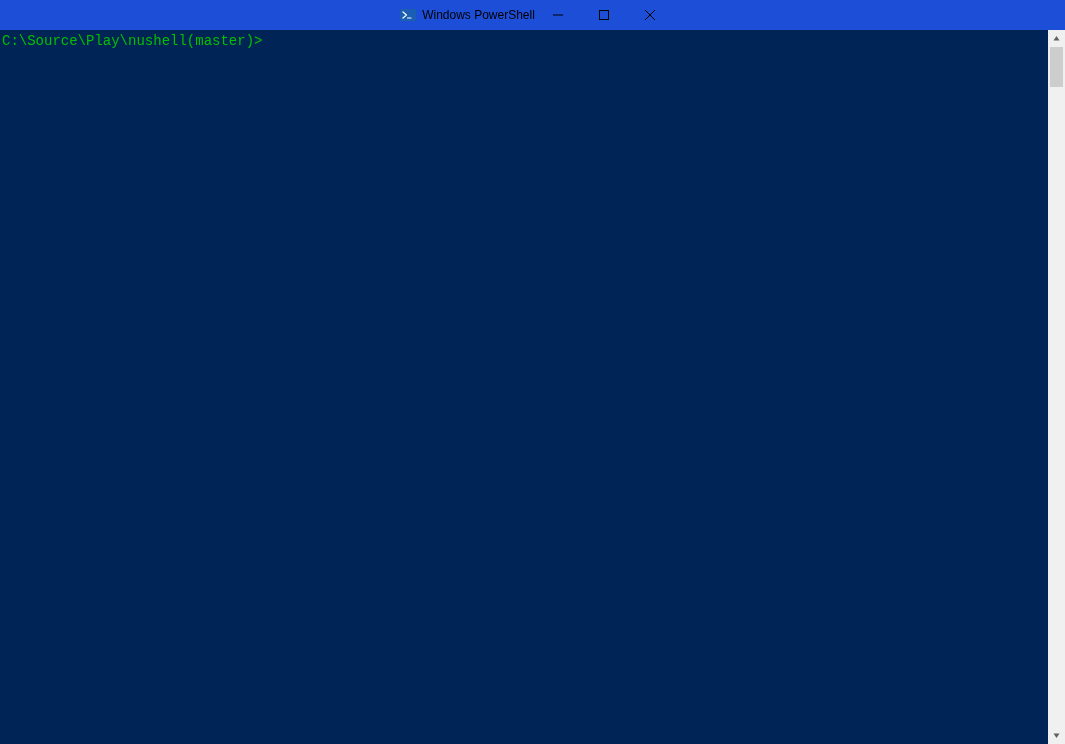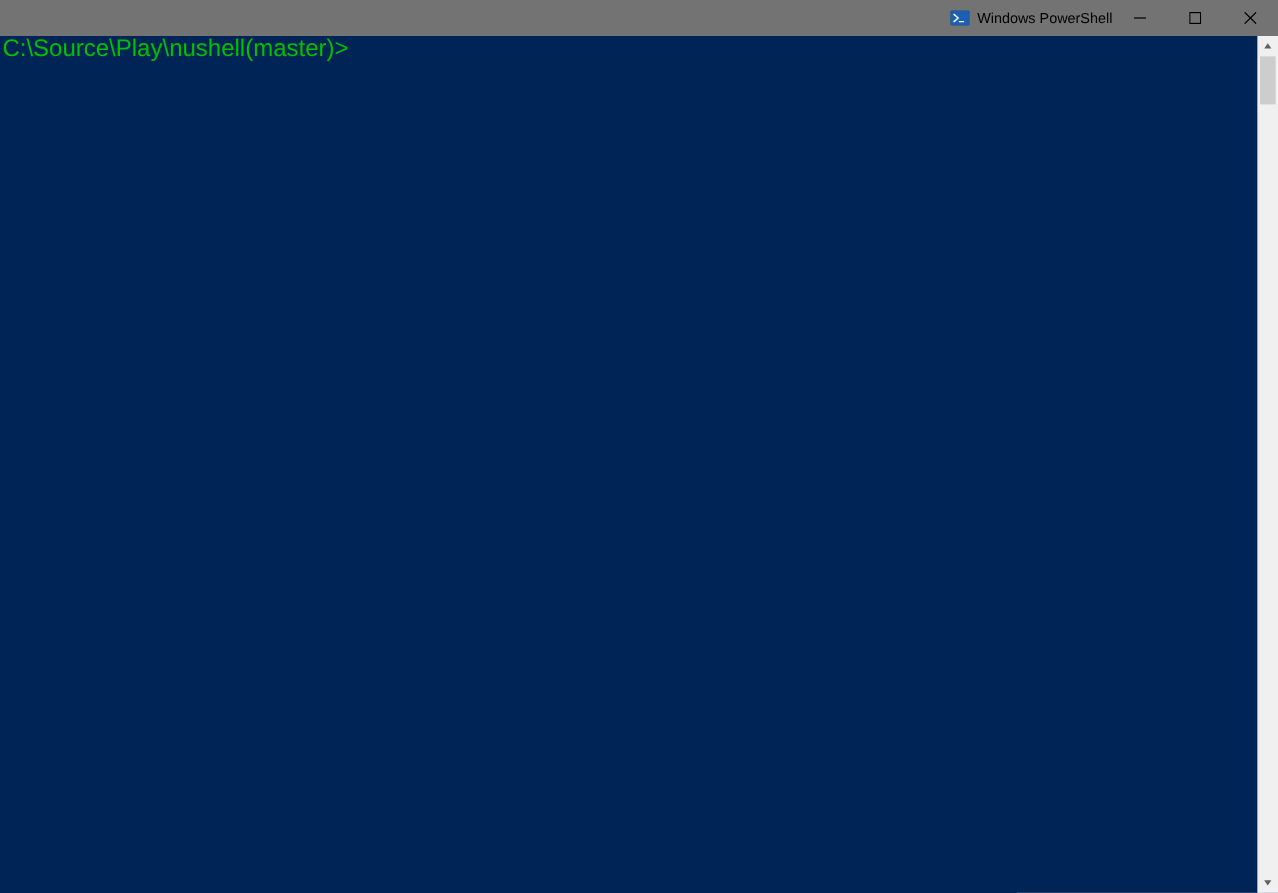--- a/index.html
+++ b/index.html
@@ -10,24 +10,24 @@
     body {
       width: 1065px;
       height: 744px;
       font-family: "Segoe UI", Tahoma, sans-serif;
       background: #ffffff;
       overflow: hidden;
       position: relative;
     }
     .titlebar {
       height: 30px;
-      background: #737373;
+      background: #1d4ed8;
       display: flex;
       align-items: center;
-      justify-content: flex-end;
+      justify-content: center;
       padding-left: 8px;
       border-bottom: 0;
     }
     .titlebar-left {
       display: flex;
       align-items: center;
       gap: 6px;
     }
     .app-icon {
       width: 16px;
@@ -63,22 +63,22 @@
     .terminal-wrapper {
       width: 100%;
       height: 714px;
       display: flex;
       background: #012456;
     }
     .terminal {
       flex: 1;
       background: #012456;
       color: #00ff00;
-      font-family: Liberation Sans, sans-serif;
-      font-size: 20px;
+      font-family: Liberation Mono, monospace;
+      font-size: 14px;
       line-height: 18px;
       padding: 2px 0 0 2px;
       white-space: pre;
       overflow: hidden;
       position: relative;
     }
     .prompt-line {
       color: #00c000;
     }
     .prompt-path {

